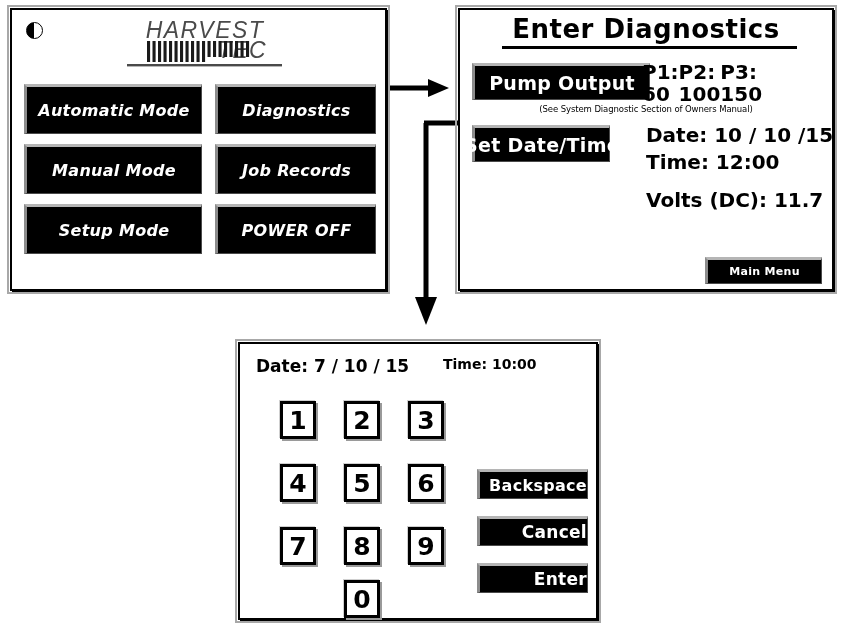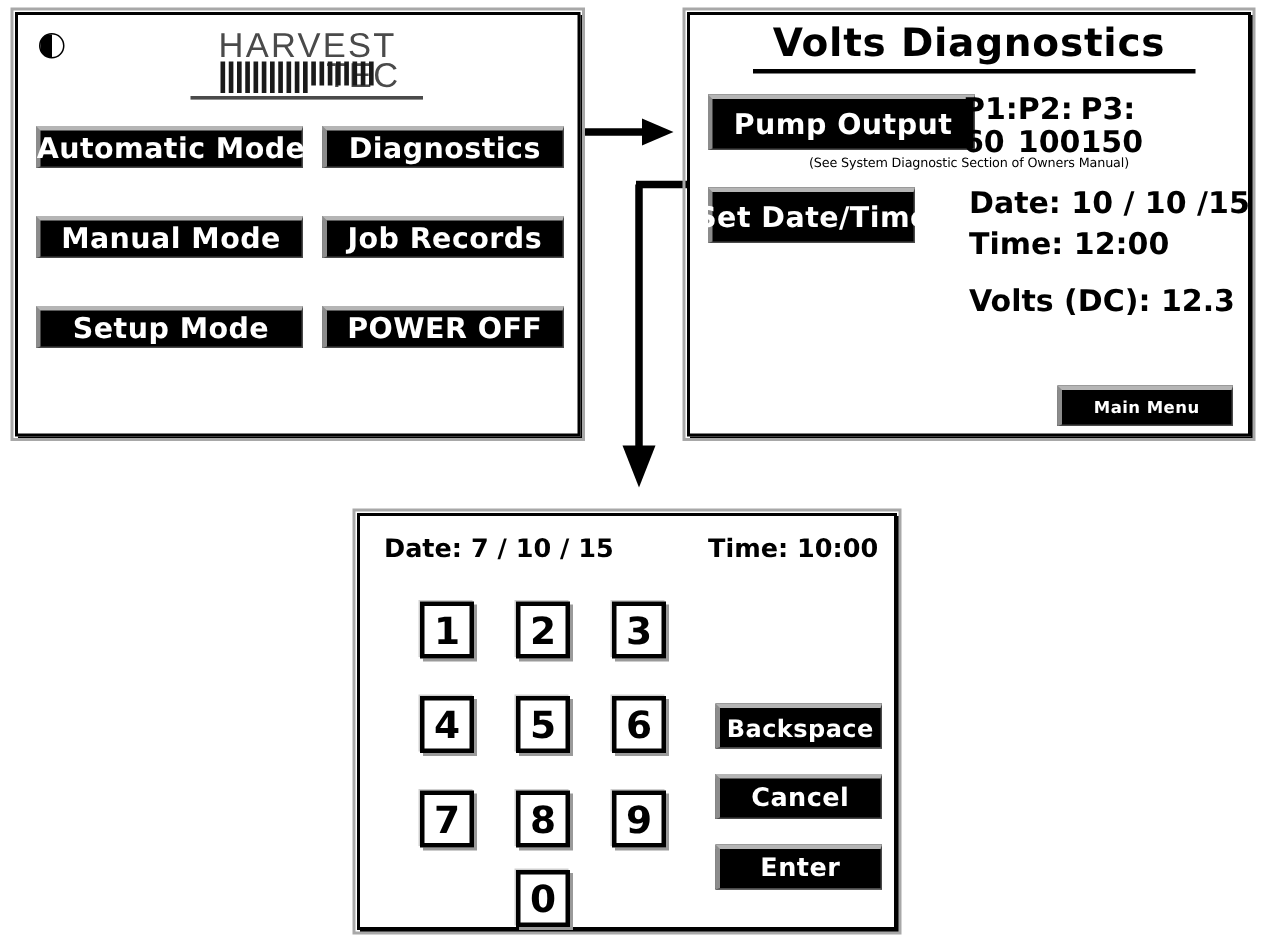--- a/index.html
+++ b/index.html
@@ -67,42 +67,43 @@
     line-height: 1;
     user-select: none;
   }
 
   
   #main-menu-panel {
     left: 10px;
     top: 8px;
     width: 377px;
     height: 283px;
+    font-style: italic;
   }
   #contrast-icon {
     position: absolute;
     left: 14px;
     top: 12px;
     width: 17px;
     height: 17px;
     border-radius: 50%;
     border: 1.5px solid #000;
     background: linear-gradient(to right, #000 0 50%, #fff 50% 100%);
     box-sizing: border-box;
   }
   #harvest-logo {
     position: absolute;
     left: 98px;
     top: 6px;
     width: 190px;
     height: 54px;
   }
   .mm-btn {
-    height: 28px;
-    font-size: 19px;
+    height: 50px;
+    font-size: 16px;
   }
   .mm-col-l { left: 12px;  width: 178px; }
   .mm-col-r { left: 203px; width: 161px; }
   .mm-row1 { top: 74px; }
   .mm-row2 { top: 134px; }
   .mm-row3 { top: 194px; }
 
   
   #diagnostics-panel {
     left: 458px;
@@ -209,39 +210,39 @@
     top: 12px;
     font-size: 17px;
     font-weight: bold;
     color: #000;
     white-space: nowrap;
   }
   #keypad-time {
     position: absolute;
     left: 203px;
     top: 12px;
-    font-size: 17px;
+    font-size: 14px;
     font-weight: bold;
     color: #000;
     white-space: nowrap;
-    margin-left: 29px;
   }
   .kcol1 { left: 40px; }
   .kcol2 { left: 104px; }
   .kcol3 { left: 168px; }
   .krow1 { top: 57px; }
   .krow2 { top: 120px; }
   .krow3 { top: 183px; }
   .krow4 { top: 236px; }
   .keybtn { width: 36px; height: 38px; }
   .act-btn {
     left: 237px;
     width: 111px;
     height: 30px;
     font-size: 17px;
+    justify-content: flex-end;
   }
   #backspace-button { top: 125px; font-size: 16px; }
   #cancel-button    { top: 172px; }
   #enter-button     { top: 219px; }
 
   
   .arrow-svg {
     position: absolute;
     left: 0; top: 0;
     width: 844px;
@@ -316,21 +317,21 @@
   <div class="btn mm-btn mm-col-l mm-row3">
     <span>Setup Mode</span>
   </div>
   <div class="btn mm-btn mm-col-r mm-row3">
     <span>POWER OFF</span>
   </div>
 </div>
 
 <div class="panel" id="diagnostics-panel">
 
-  <div id="diag-title">Volts Diagnostics</div>
+  <div id="diag-title">Enter Diagnostics</div>
   <div id="diag-title-underline"></div>
 
   <div class="btn" id="pump-output-button">
     <span>Pump Output</span>
   </div>
 
   <div id="manual-note">(See System Diagnostic Section of Owners Manual)</div>
 
   <div class="btn" id="set-datetime-button">
     <span>Set Date/Time</span>
@@ -346,21 +347,21 @@
       <div>100</div>
     </div>
     <div class="pump-cell">
       <div>P3:</div>
       <div>150</div>
     </div>
   </div>
 
   <div id="date-readout">Date: 10 / 10 /15</div>
   <div id="time-readout">Time: 12:00</div>
-  <div id="volts-readout">Volts (DC): 12.3</div>
+  <div id="volts-readout">Volts (DC): 11.7</div>
 
   <div class="btn" id="main-menu-button">
     <span>Main Menu</span>
   </div>
 </div>
 
 <div class="panel" id="keypad-panel">
 
   <div id="keypad-date">Date: 7 / 10 / 15</div>
   <div id="keypad-time">Time: 10:00</div>

